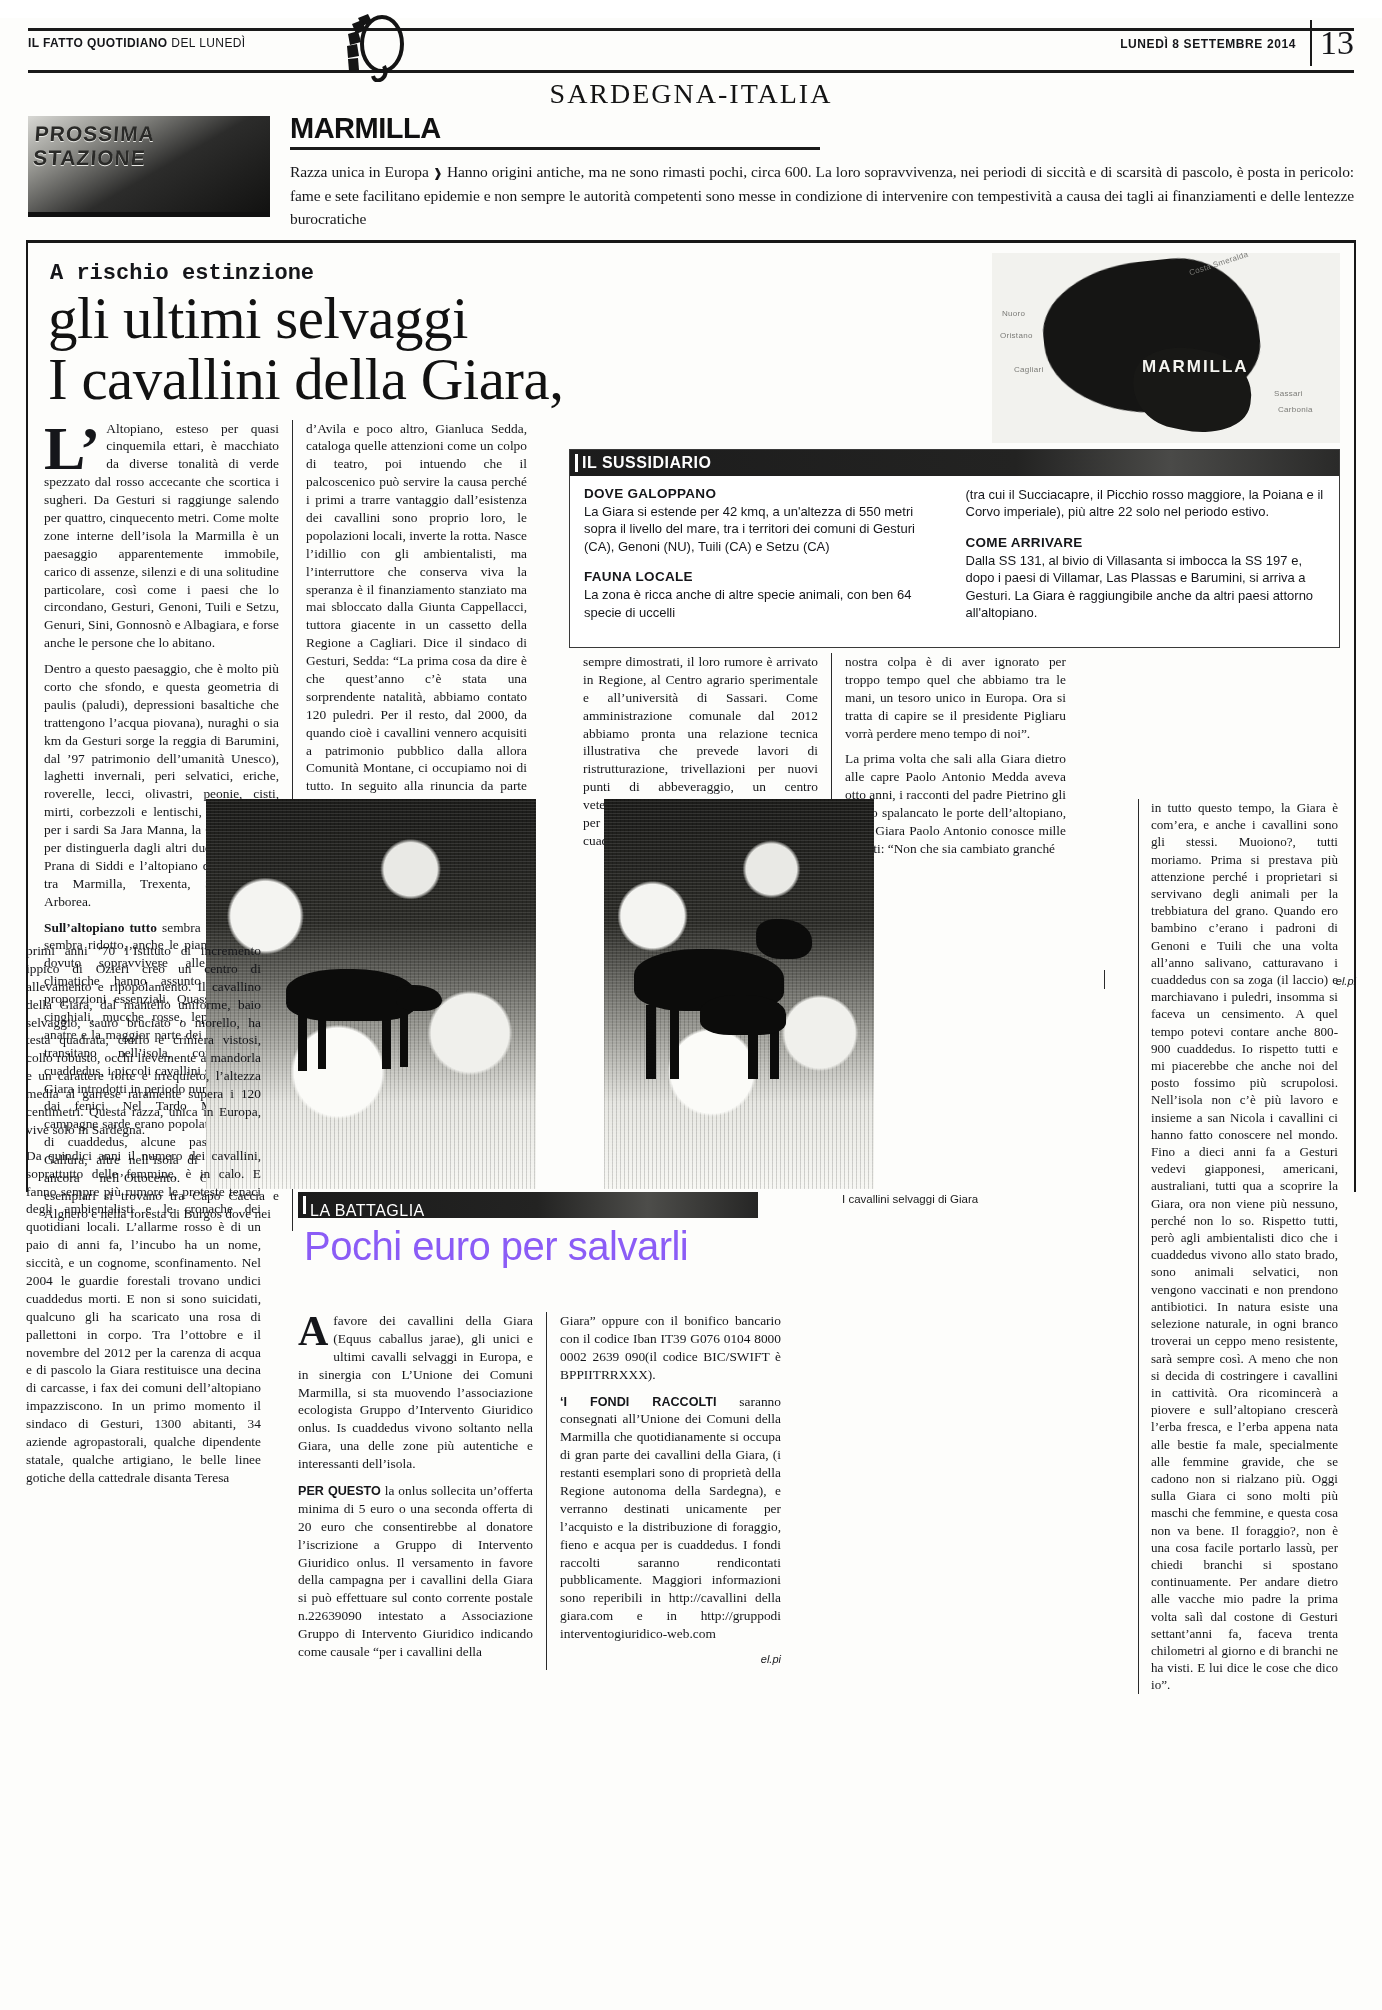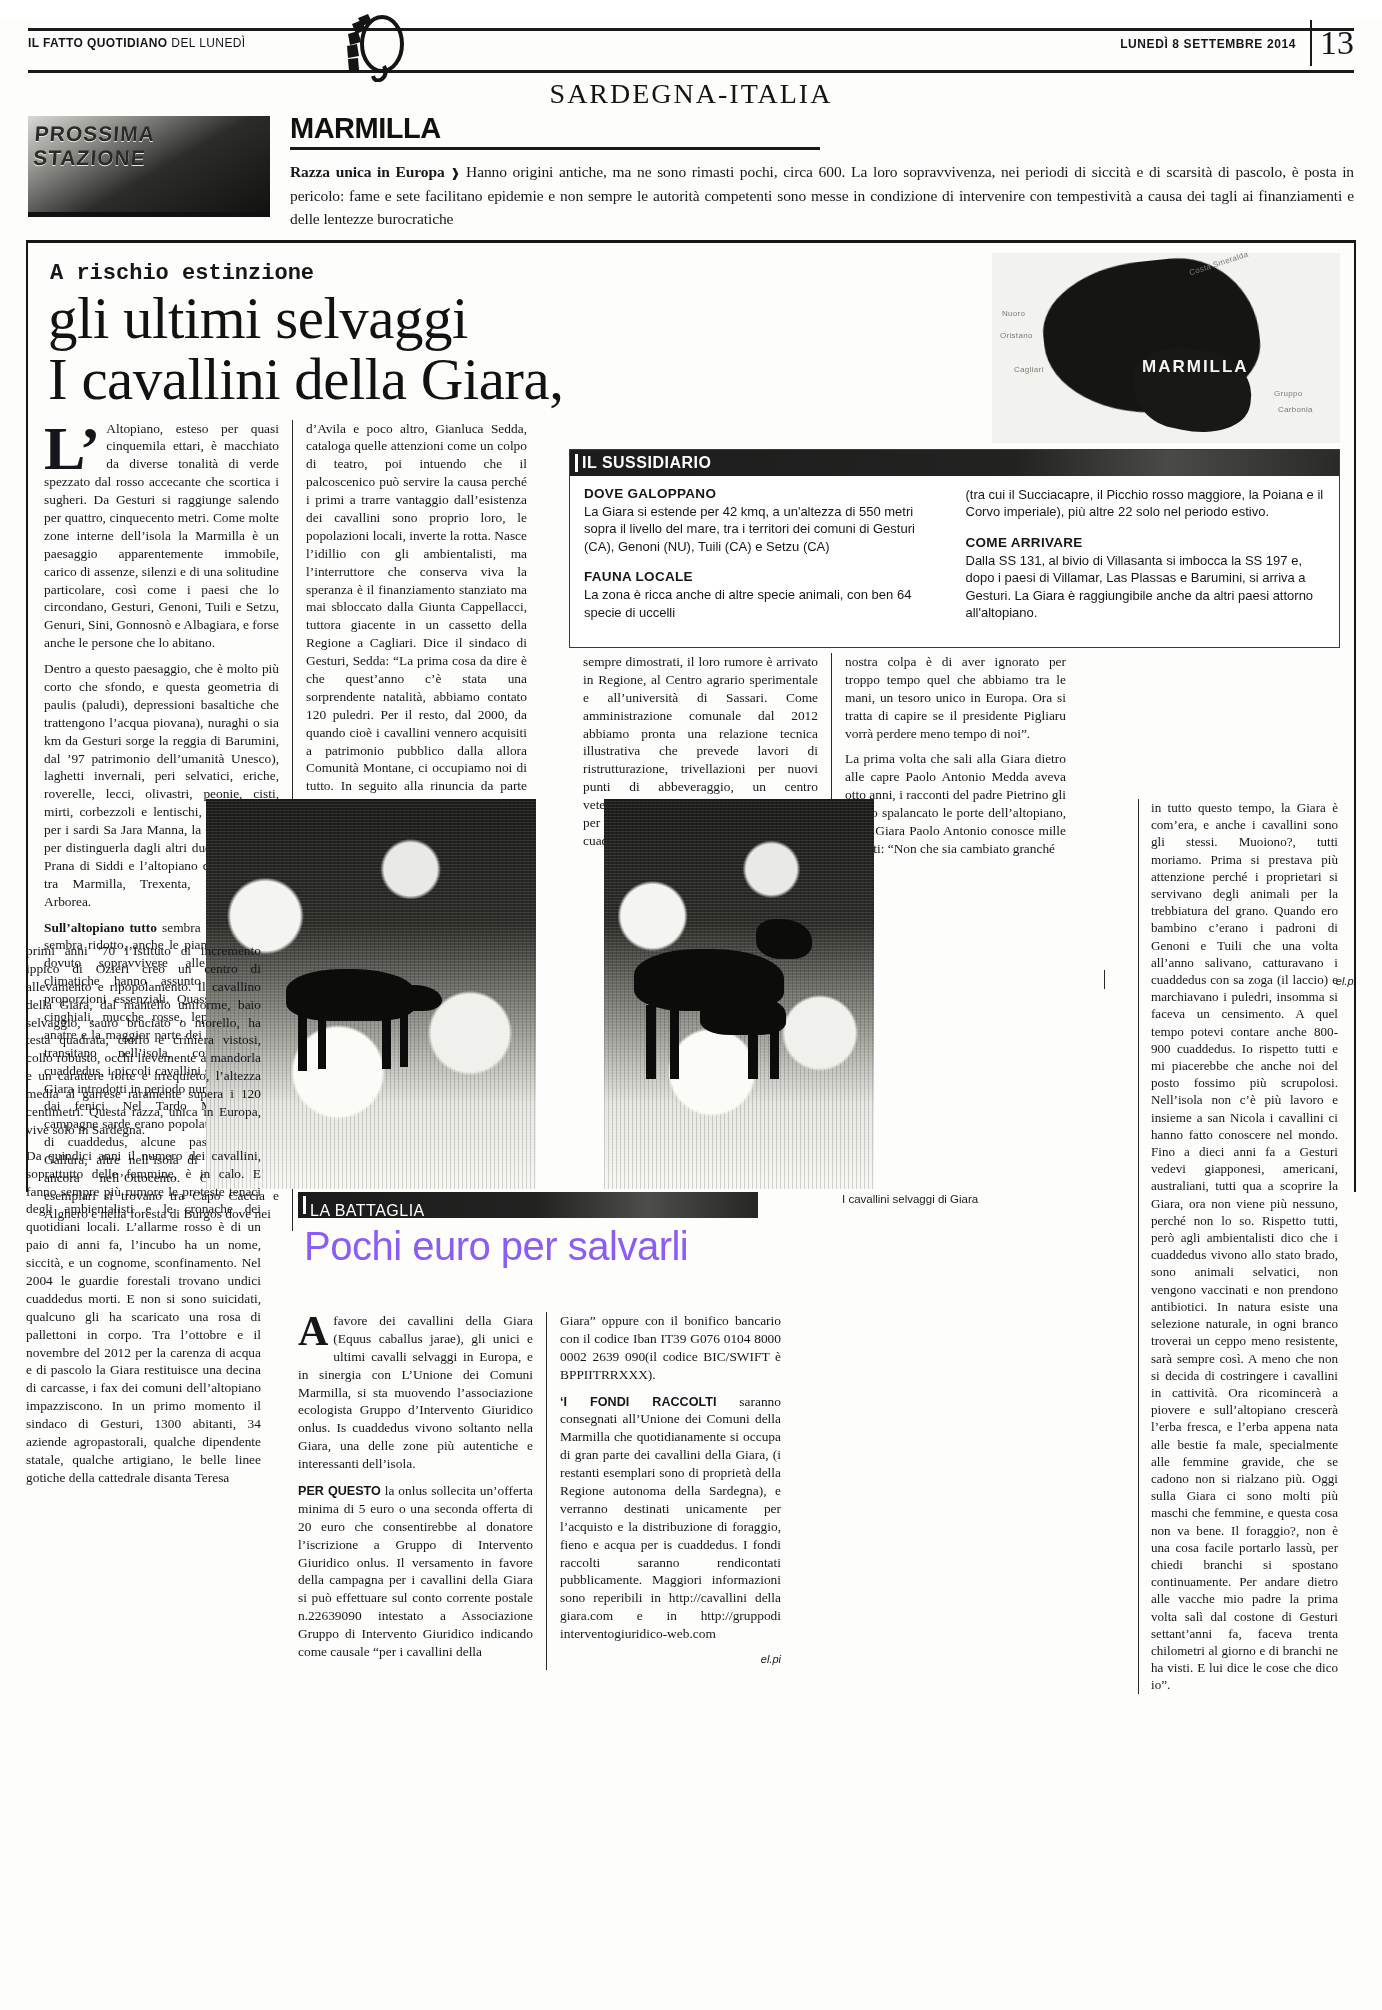--- a/index.html
+++ b/index.html
@@ -98,21 +98,21 @@
   .kick-underline{
     width:530px;height:3px;background:#1a1a1a;margin-top:2px;
   }
   .kick-sub{
     margin-top:10px;
     font-size:15.5px;line-height:1.52;
     text-align:justify;
     color:#17171a;
     letter-spacing:-0.1px;
   }
-  .kick-sub b{font-weight:bold;}
+  .kick-sub b{font-weight:normal;}
   .kick-sub .arrow{font-size:12px;}
 
   
   .article{
     position:relative;
     margin:14px 26px 0 26px;
     border-top:3px solid #181818;
     border-left:2px solid #181818;
     border-right:2px solid #181818;
     padding:14px 16px 0 16px;
@@ -380,21 +380,21 @@
     <div class="headline">
       <div>gli ultimi selvaggi</div>
       <div>I cavallini della Giara,</div>
     </div>
 
     <div class="map-photo">
       <div class="map-ghost" style="left:196px;top:6px;transform:rotate(-18deg);">Costa Smeralda</div>
       <div class="map-ghost" style="left:10px;top:56px;">Nuoro</div>
       <div class="map-ghost" style="left:8px;top:78px;">Oristano</div>
       <div class="map-ghost" style="left:22px;top:112px;">Cagliari</div>
-      <div class="map-ghost" style="left:282px;top:136px;">Gruppo</div>
+      <div class="map-ghost" style="left:282px;top:136px;">Sassari</div>
       <div class="map-ghost" style="left:286px;top:152px;">Carbonia</div>
       <div class="map-blob"></div>
       <div class="map-blob2"></div>
       <div class="map-label">MARMILLA</div>
     </div>
 
     <div class="cols">
       <div class="col">
         <p class="dropcap">L’Altopiano, esteso per quasi cinquemila ettari, è macchiato da diverse tonalità di verde spezzato dal rosso accecante che scortica i sugheri. Da Gesturi si raggiunge salendo per quattro, cinquecento metri. Come molte zone interne dell’isola la Marmilla è un paesaggio apparentemente immobile, carico di assenze, silenzi e di una solitudine particolare, così come i paesi che lo circondano, Gesturi, Genoni, Tuili e Setzu, Genuri, Sini, Gonnosnò e Albagiara, e forse anche le persone che lo abitano.</p>
         <p>Dentro a questo paesaggio, che è molto più corto che sfondo, e questa geometria di paulis (paludi), depressioni basaltiche che trattengono l’acqua piovana), nuraghi o sia km da Gesturi sorge la reggia di Barumini, dal ’97 patrimonio dell’umanità Unesco), laghetti invernali, peri selvatici, eriche, roverelle, lecci, olivastri, peonie, cisti, mirti, corbezzoli e lentischi, c’è la Giara, per i sardi Sa Jara Manna, la Giara grande, per distinguerla dagli altri due altipiani, sa Prana di Siddi e l’altopiano di Serri, posti tra Marmilla, Trexenta, Sarcidano e Arborea.</p>

